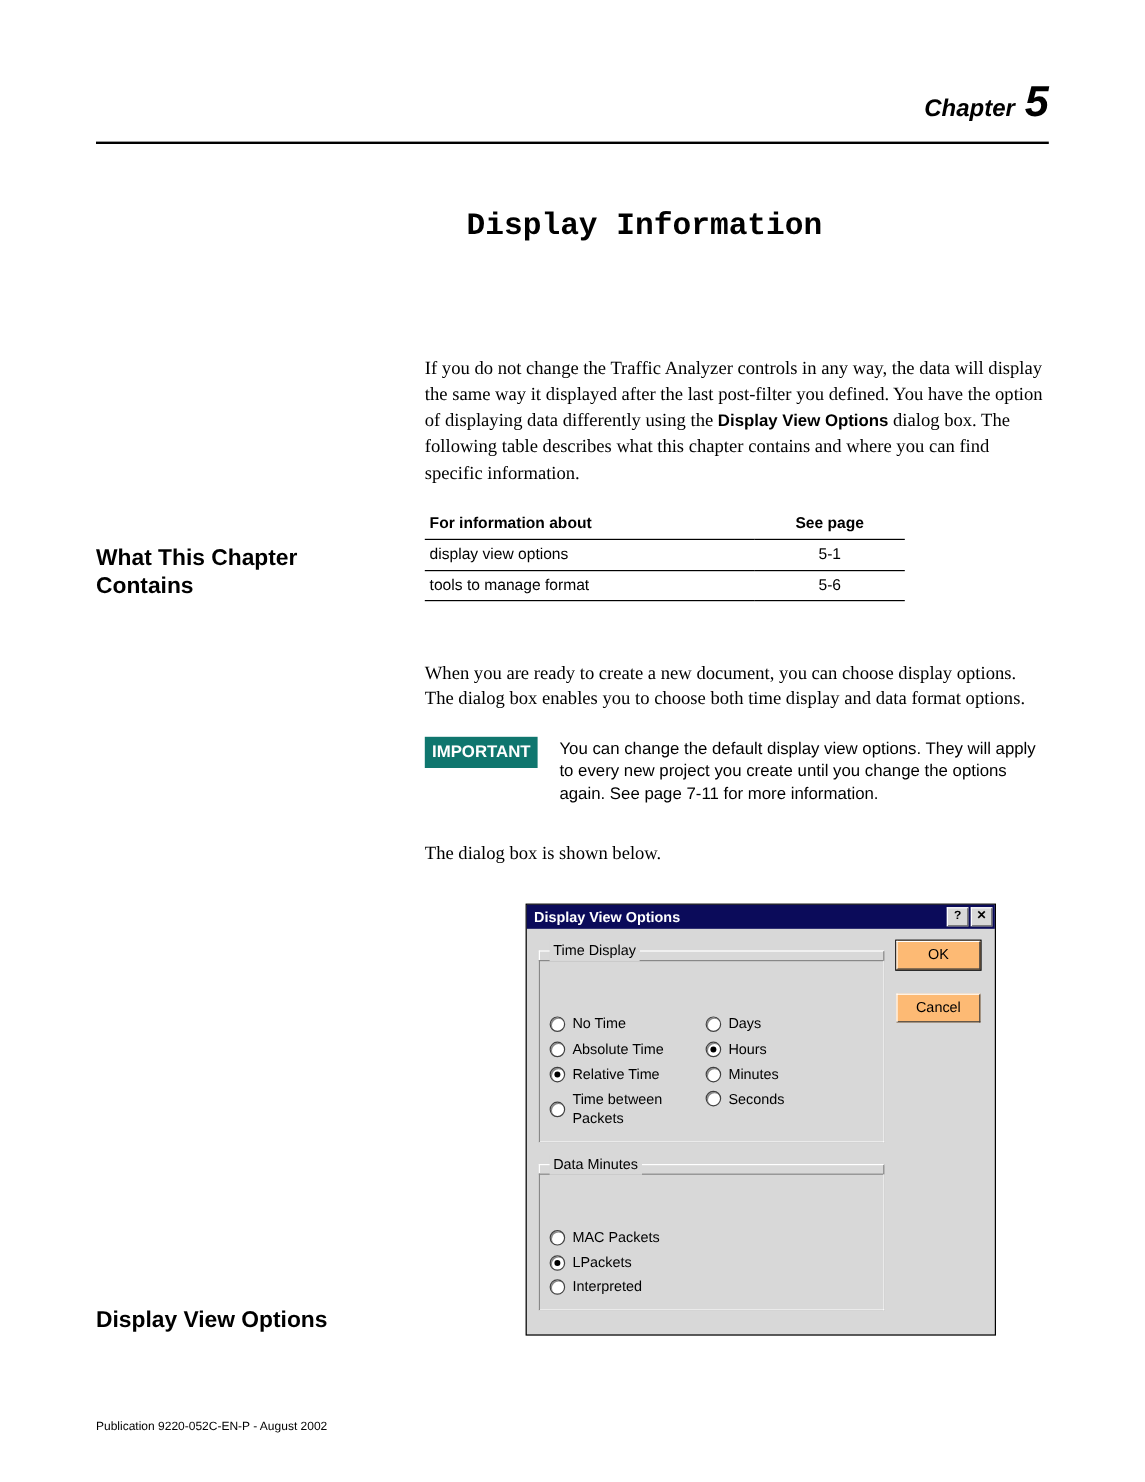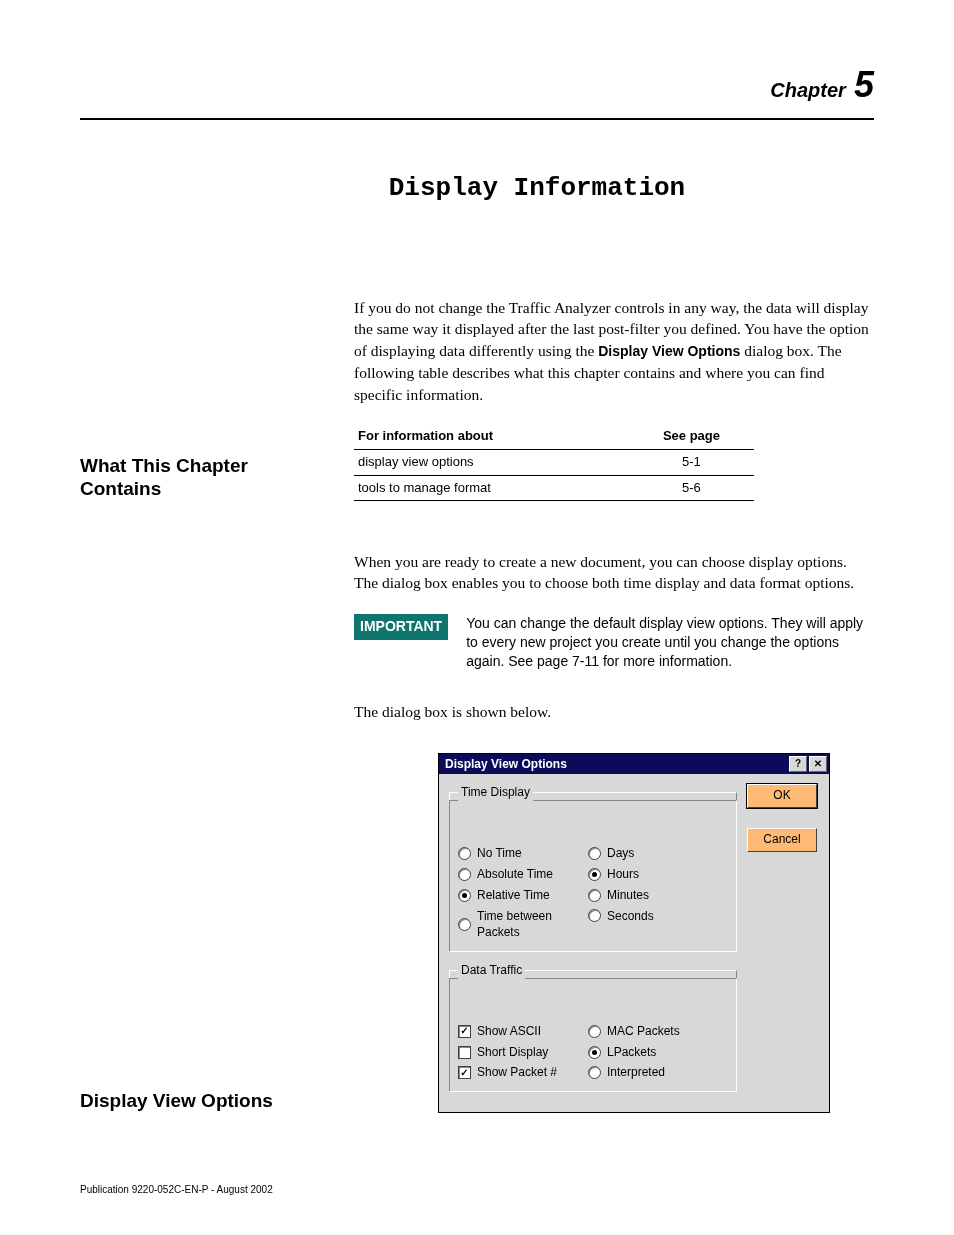--- a/index.html
+++ b/index.html
@@ -361,36 +361,22 @@
                     </div>
                   <div class="opt-row">
                       <span class="radio"></span>
                       <span>Seconds</span>
                     </div>
                 </div>
               </div>
             </fieldset>
 
             <fieldset class="winfs">
-              <legend>Data Traffic</legend>
+              <legend>Data Minutes</legend>
               <div class="tdcols">
-                <div class="tdcol">
-                  <div class="opt-row">
-                      <span class="checkbox checked"></span>
-                      <span>Show ASCII</span>
-                    </div>
-                  <div class="opt-row">
-                      <span class="checkbox"></span>
-                      <span>Short Display</span>
-                    </div>
-                  <div class="opt-row">
-                      <span class="checkbox checked"></span>
-                      <span>Show Packet #</span>
-                    </div>
-                </div>
                 <div class="tdcol">
                   <div class="opt-row">
                       <span class="radio"></span>
                       <span>MAC Packets</span>
                     </div>
                   <div class="opt-row">
                       <span class="radio selected"></span>
                       <span>LPackets</span>
                     </div>
                   <div class="opt-row">

